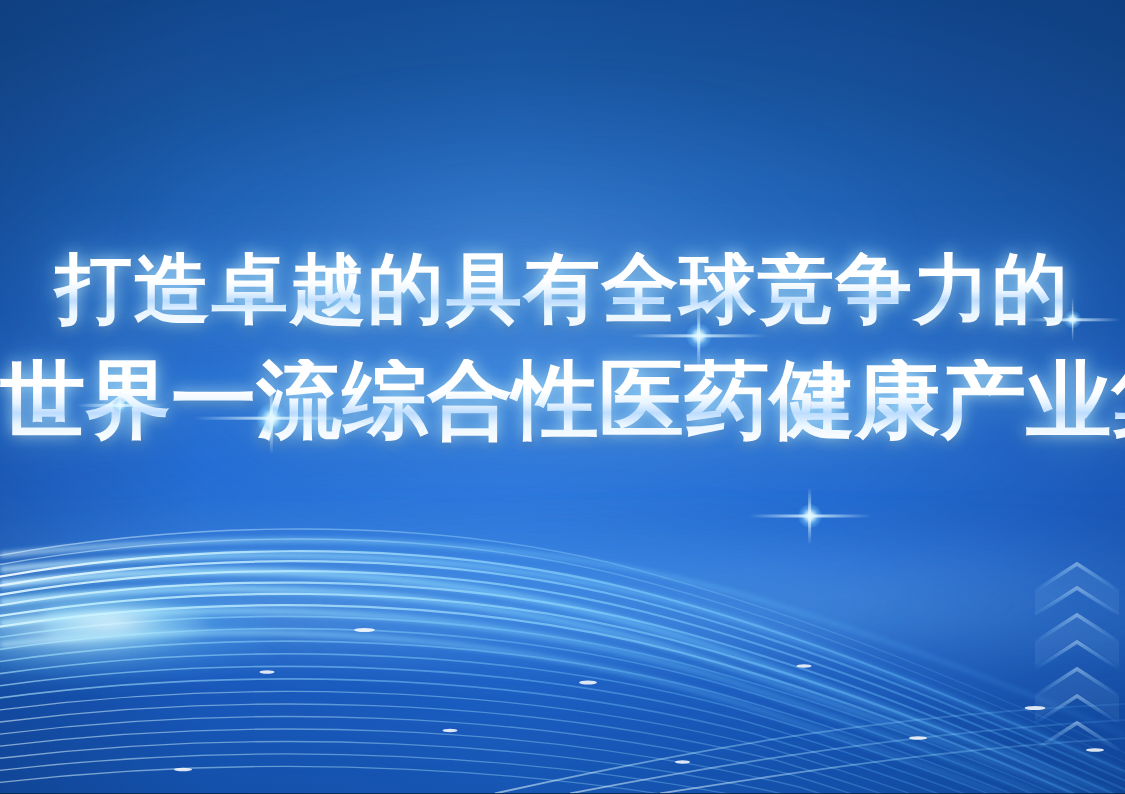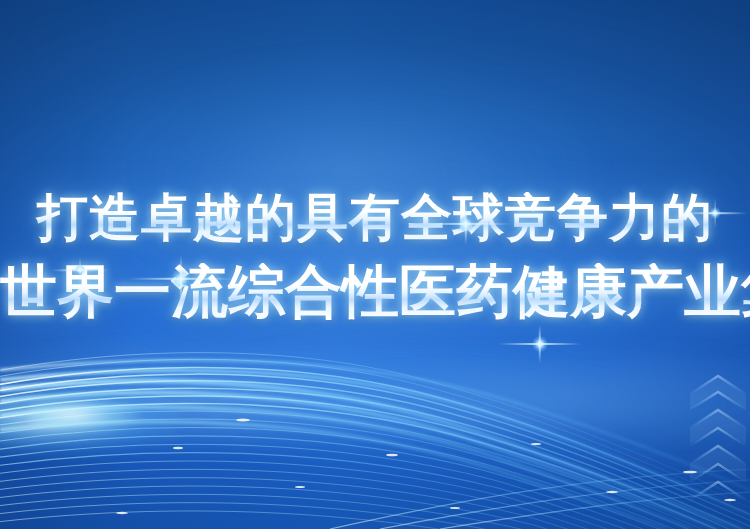--- a/index.html
+++ b/index.html
@@ -184,21 +184,20 @@
     background-clip: text;
     -webkit-text-fill-color: transparent;
     filter:
       drop-shadow(0 0 5px rgba(170,225,255,0.95))
       drop-shadow(0 0 16px rgba(90,175,255,0.75))
       drop-shadow(0 2px 2px rgba(8,40,100,0.55));
   }
   .line-1 {
     font-size: 51px;
     letter-spacing: 1px;
-    margin-top: 24px;
   }
   .line-2 {
     font-size: 57px;
     letter-spacing: 0px;
     margin-top: 20px;
   }
 
   
   .sparkle {
     position: absolute;

